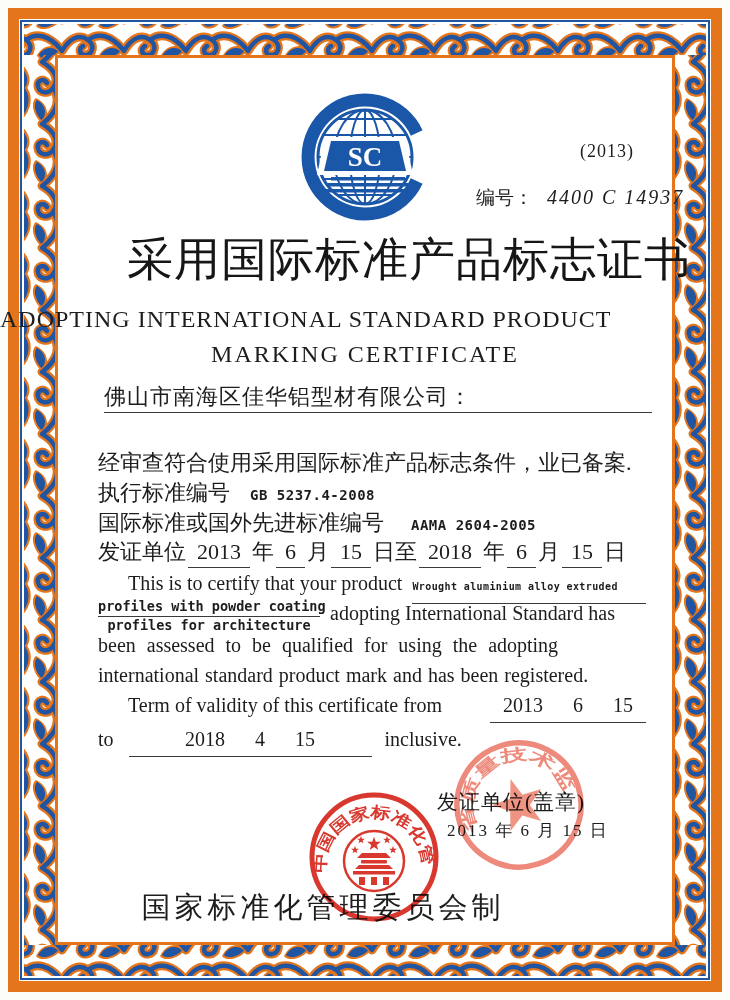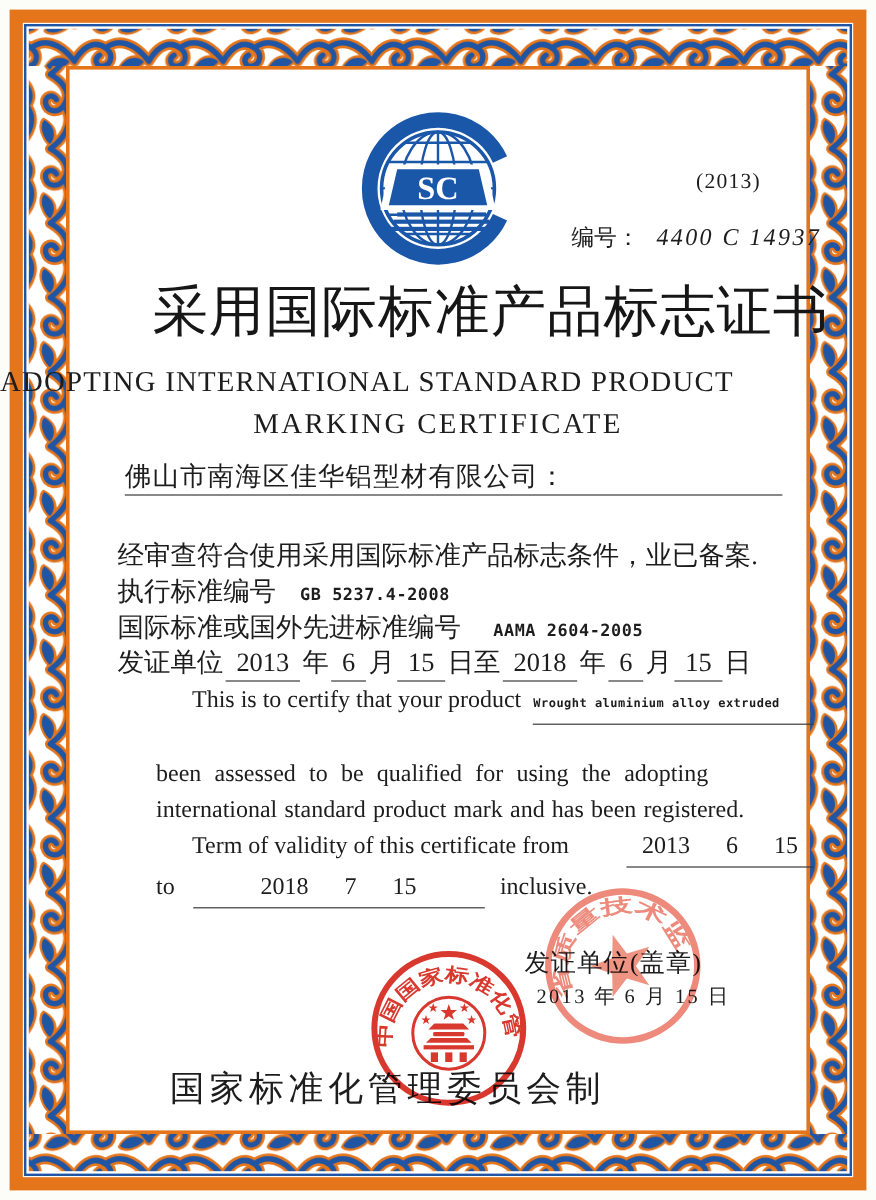--- a/index.html
+++ b/index.html
@@ -36,21 +36,21 @@
   .product-zh{font-size:16px;font-weight:bold;flex:1 1 auto;text-align:center;padding-bottom:2px;}
   .review-row{top:448px;}
   .std-row{top:478px;}
   .std-val{font-size:14px;margin-left:20px;letter-spacing:.5px;}
   .intl-row{top:508px;}
   .intl-val{font-size:14px;margin-left:27px;letter-spacing:.5px;}
   .valid-row{top:537px;}
   .valid-row .u{padding:0 9px;}
   .valid-row span{margin-right:2px;}
 
-  .en{font-size:20px;margin-left:32px;}
+  .en{font-size:20px;}
   .en-cert-row{top:568px;padding-left:30px;width:518px;}
   .prod-en1{font-size:10px;letter-spacing:.4px;flex:1 1 auto;text-align:left;padding-bottom:1px;margin-left:10px;}
   .en-prod2-row{top:598px;height:40px;}
   .prod-stack{position:absolute;left:0;top:0;width:222px;font-size:13.5px;line-height:16px;text-align:center;}
   .prod-stack .l1{border-bottom:1.6px solid #3a3a3a;padding-bottom:2px;}
   .en-prod2-cont{position:absolute;left:232px;top:0;}
   .en-line3{top:630px;word-spacing:6px;}
   .en-line4{top:660px;word-spacing:1px;}
   .term-row{top:690px;padding-left:30px;width:518px;gap:48px;}
   .term-values{flex:1 1 auto;text-align:center;white-space:pre;padding-bottom:2px;}
@@ -157,32 +157,39 @@
       <span>月</span>
       <span class="u">15</span>
       <span>日</span>
     </div>
 
     <div class="row en en-cert-row flexrow">
       <span>This is to certify that your product</span>
       <span class="mono-b prod-en1 u">Wrought aluminium alloy extruded</span>
     </div>
 
+    <div class="row en en-prod2-row">
+      <span class="mono-b prod-stack">
+        <span class="l1" style="display:block">profiles with powder coating</span>
+        <span style="display:block">profiles for architecture</span>
+      </span>
+      <span class="en-prod2-cont">adopting International Standard has</span>
+    </div>
 
     <div class="row en en-line4">international standard product mark and has been registered.</div>
     <div class="row en en-line3">been assessed to be qualified  for using the adopting</div>
 
     <div class="row en term-row flexrow">
       <span>Term of validity of this certificate from</span>
       <span class="term-values u">2013      6      15</span>
     </div>
 
     <div class="row en to-row">
       <span>to</span>
-      <span class="to-values u">2018      7      15</span>
+      <span class="to-values u">2018      4      15</span>
       <span>inclusive.</span>
     </div>
 
     <div class="abs zh issuer-label">发证单位(盖章)</div>
     <div class="abs zh issue-date">2013 年 6 月 15 日</div>
     <div class="abs zh footer-line">国家标准化管理委员会制</div>
 
     <svg class="abs seal seal-right" width="138" height="138" viewBox="-69 -69 138 138">
       <g transform="rotate(-18)">
         <circle r="62" fill="none" stroke="#E9705F" stroke-width="5.5"></circle>

